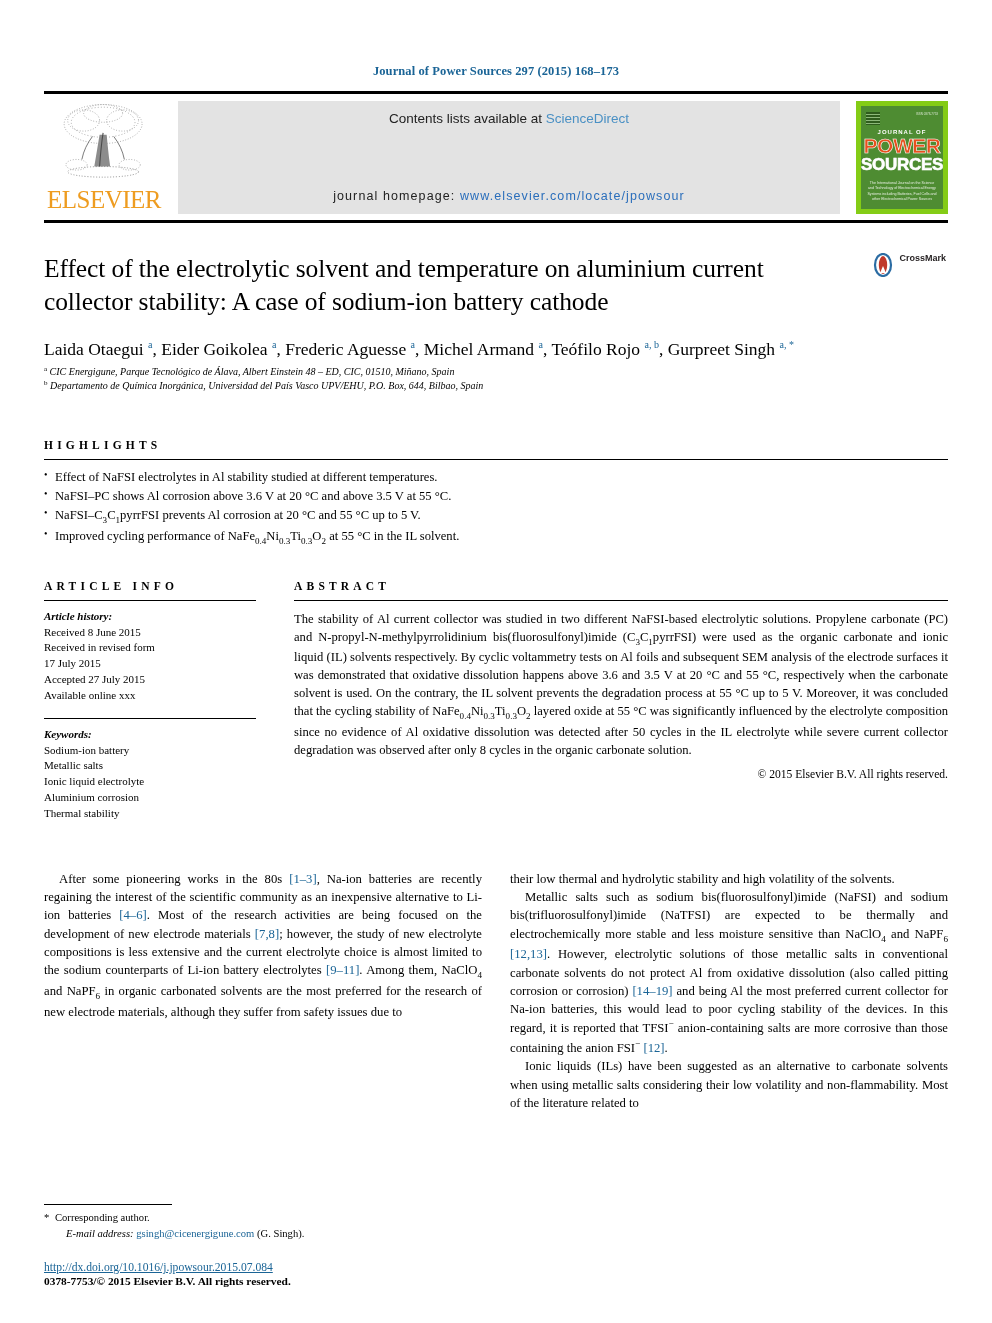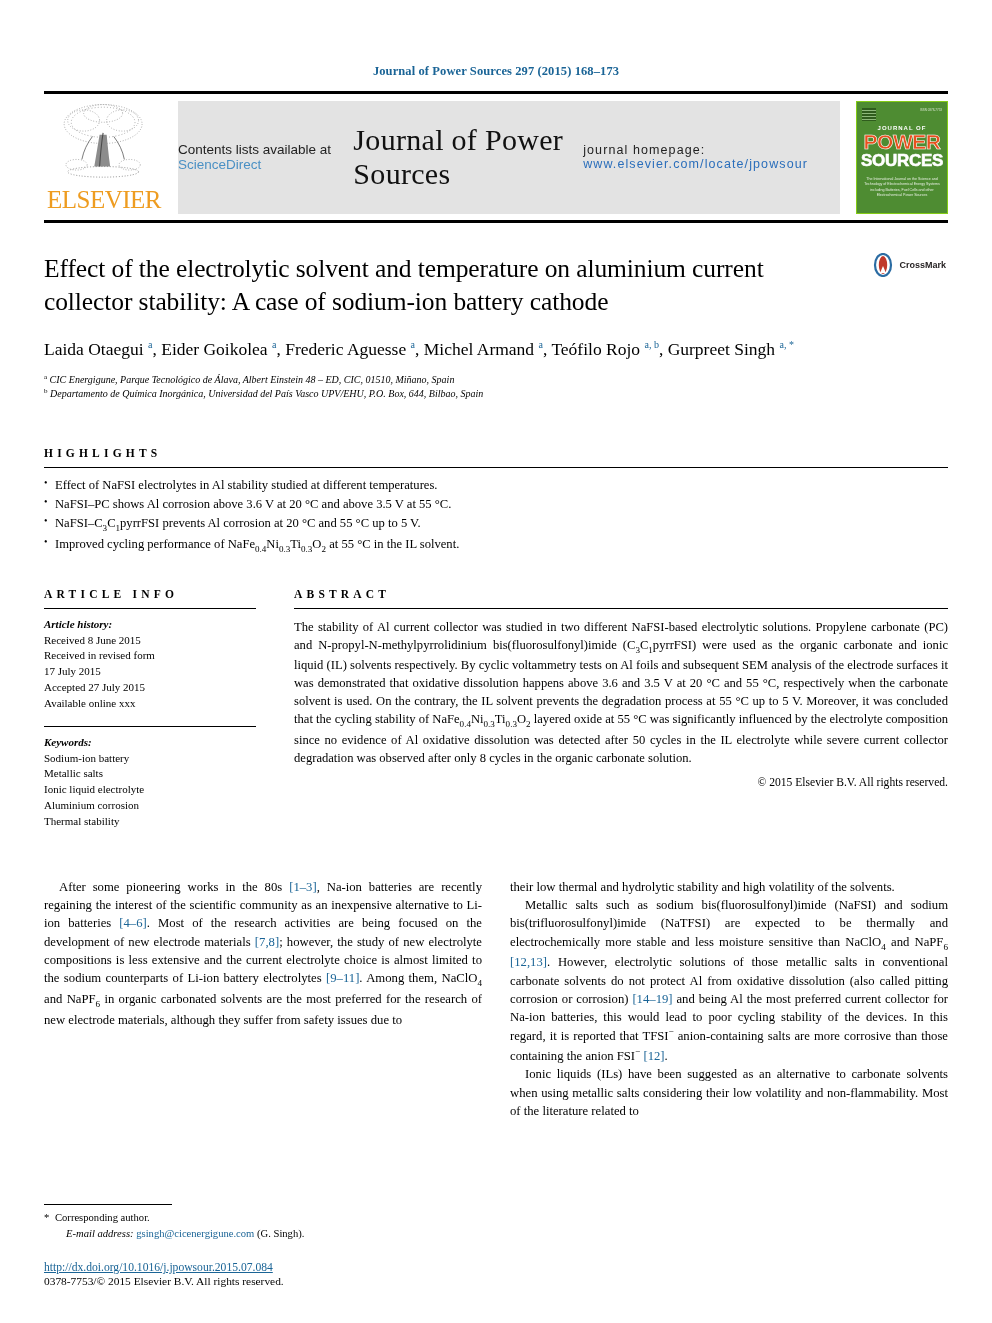--- a/index.html
+++ b/index.html
@@ -49,21 +49,21 @@
     color: #ee9c20;
     font-family: "Liberation Serif", serif;
     font-size: 25px;
     letter-spacing: -0.5px;
     line-height: 1;
     margin-top: 1px;
   }
   .mast-center {
     flex: 1 1 auto;
     background: #e3e3e3;
-    display: flex; 
+    display: flex; flex-direction: column;
     align-items: center; justify-content: space-between;
     padding: 10px 0 11px 0;
     margin-left: 6px;
   }
   .contents-line {
     font-family: "Liberation Sans", sans-serif;
     font-size: 13.5px;
     color: #222;
   }
   .contents-line a { color: #4a90c4; text-decoration: none; }
@@ -77,21 +77,21 @@
     font-family: "Liberation Sans", sans-serif;
     font-size: 12.5px;
     color: #222;
     letter-spacing: 1.1px;
   }
   .homepage-line .url { color: #2a6ebb; }
   .cover-thumb {
     width: 92px; flex: 0 0 92px;
     margin-left: 8px;
     background: #4e8c32;
-    border: 1px solid #84cc16;
+    border: 5px solid #84cc16;
     position: relative;
     display: flex; flex-direction: column; align-items: center;
     padding-top: 6px;
     overflow: hidden;
   }
   .cover-top-row { width: 100%; display:flex; justify-content: space-between; padding: 0 5px;}
   .cover-elsblock { width: 14px; height: 13px; background:
       repeating-linear-gradient(#2f5c1d 0 2px, #8db87a 2px 3px); }
   .cover-issn { font-size: 3px; color: #d8e6cf; font-family: "Liberation Sans", sans-serif;}
   .cover-journalof { color:#fff; font-size: 6px; letter-spacing: 1px; margin-top: 4px;
@@ -111,35 +111,35 @@
     font-family: "Liberation Serif", serif;
     font-size: 25.5px;
     line-height: 1.28;
     font-weight: normal;
     margin: 0;
     max-width: 770px;
     letter-spacing: -0.1px;
   }
   .crossmark {
     position: absolute; right: 2px; top: 0px;
-    display: flex; align-items: center; gap: 4px;
+    display: flex; align-items: flex-start; gap: 4px;
   }
   .crossmark-label {
     font-family: "Liberation Sans", sans-serif;
     font-size: 9px; font-weight: bold; color: #231f20;
   }
   .authors {
     margin-top: 19px;
     font-family: "Liberation Serif", serif;
     font-size: 17.5px;
     line-height: 1.42;
     max-width: 800px;
   }
   .authors sup { color: #1a6496; font-size: 10px; font-weight: normal; }
-  .affils { margin-top: 11px; }
+  .affils { margin-top: 3px; }
   .affil {
     font-family: "Liberation Serif", serif;
     font-style: italic;
     font-size: 10px;
     line-height: 1.35;
     color: #000;
   }
   .affil sup { font-style: normal; font-size: 7px; }
 
   
@@ -240,21 +240,21 @@
   .doi-block { margin-top: 20px; }
   .doi-link {
     font-family: "Liberation Serif", serif;
     font-size: 11.6px;
     color: #1a6496;
     display: block;
   }
   .issn-line {
     font-family: "Liberation Serif", serif;
     font-size: 11.4px;
-    font-weight: normal;
+    font-weight: bold;
     margin-top: 1px;
   }
   sub { font-size: 0.72em; }
   sup.chem { font-size: 0.72em; vertical-align: super; }
 </style>
 </head>
 <body>
 
 <div class="page">
 
@@ -277,21 +277,20 @@
           <ellipse cx="52" cy="80" rx="40" ry="6" fill="none" stroke="#6e6e6e" stroke-width="0.8" stroke-dasharray="1.2 2"></ellipse>
           <ellipse cx="22" cy="72" rx="12" ry="6" fill="none" stroke="#777" stroke-width="0.7" stroke-dasharray="1 2"></ellipse>
           <ellipse cx="82" cy="72" rx="12" ry="6" fill="none" stroke="#777" stroke-width="0.7" stroke-dasharray="1 2"></ellipse>
         </g>
       </svg>
       <div class="elsevier-word">ELSEVIER</div>
     </div>
 
     <div class="mast-center">
       <div class="contents-line"><span>Contents lists available at </span><a href="#">ScienceDirect</a></div>
-      <div class="journal-name">Journal of Power Sources</div>
       <div class="homepage-line"><span>journal homepage: </span><span class="url">www.elsevier.com/locate/jpowsour</span></div>
     </div>
 
     <div class="cover-thumb">
       <div class="cover-top-row">
         <div class="cover-elsblock"></div>
         <div class="cover-issn">ISSN 0378-7753</div>
       </div>
       <div class="cover-journalof">JOURNAL OF</div>
       <div class="cover-power">POWER</div>

